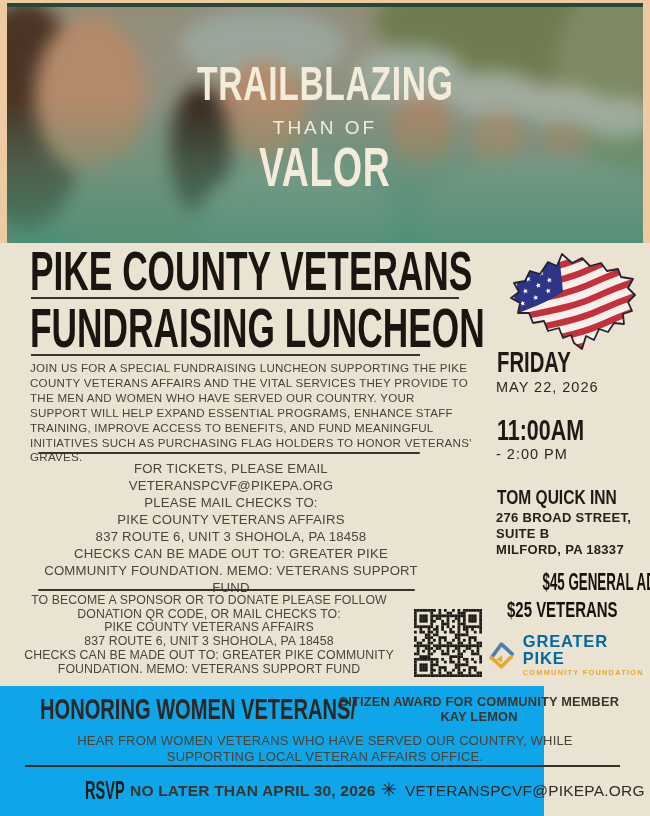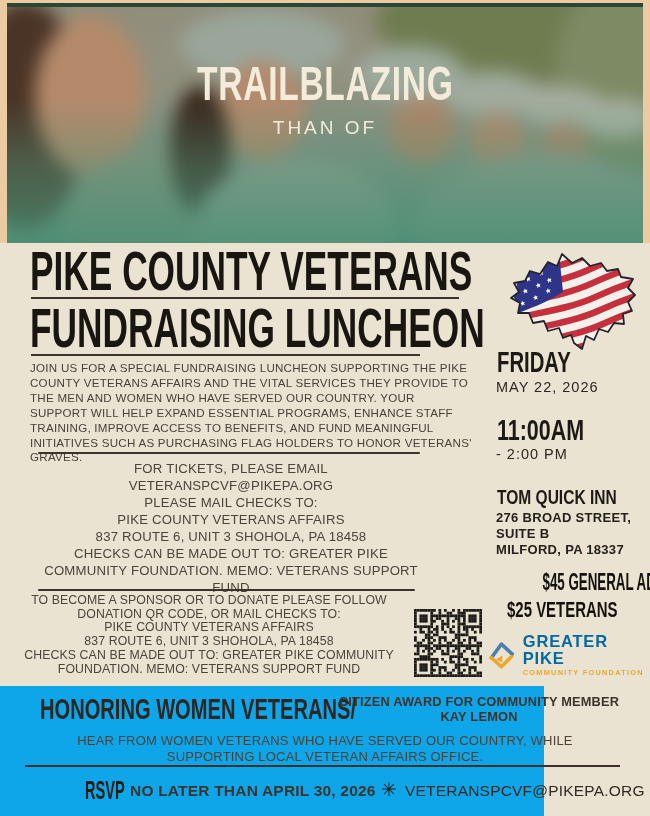--- a/index.html
+++ b/index.html
@@ -134,20 +134,21 @@
         <div class="blob" style="left:525px; top:95px; width:85px; height:42px; background:#a4ad9f;"></div>
         <div class="blob" style="left:545px; top:132px; width:48px; height:52px; background:#ab876b;"></div>
         <div class="blob" style="left:585px; top:108px; width:75px; height:40px; background:#a7b0a2;"></div>
         <div class="blob" style="left:420px; top:165px; width:260px; height:140px; background:#8f9c8c;"></div>
       </div>
       <div class="photo-teal"></div>
       <div class="photo-topline"></div>
       <div class="hero-text">
         <div class="hero-kicker"><span class="cond">TRAILBLAZING</span></div>
         <div class="hero-middle">THAN OF</div>
+        <div class="hero-valor"><span class="cond">VALOR</span></div>
       </div>
     </div>
   </div>
 
   <div class="h1 headline-1"><span class="cond">PIKE COUNTY VETERANS</span></div>
   <div class="rule rule-1"></div>
   <div class="h1 headline-2"><span class="cond">FUNDRAISING LUNCHEON</span></div>
   <div class="rule rule-2"></div>
 
   <div class="intro">JOIN US FOR A SPECIAL FUNDRAISING LUNCHEON SUPPORTING THE PIKE

